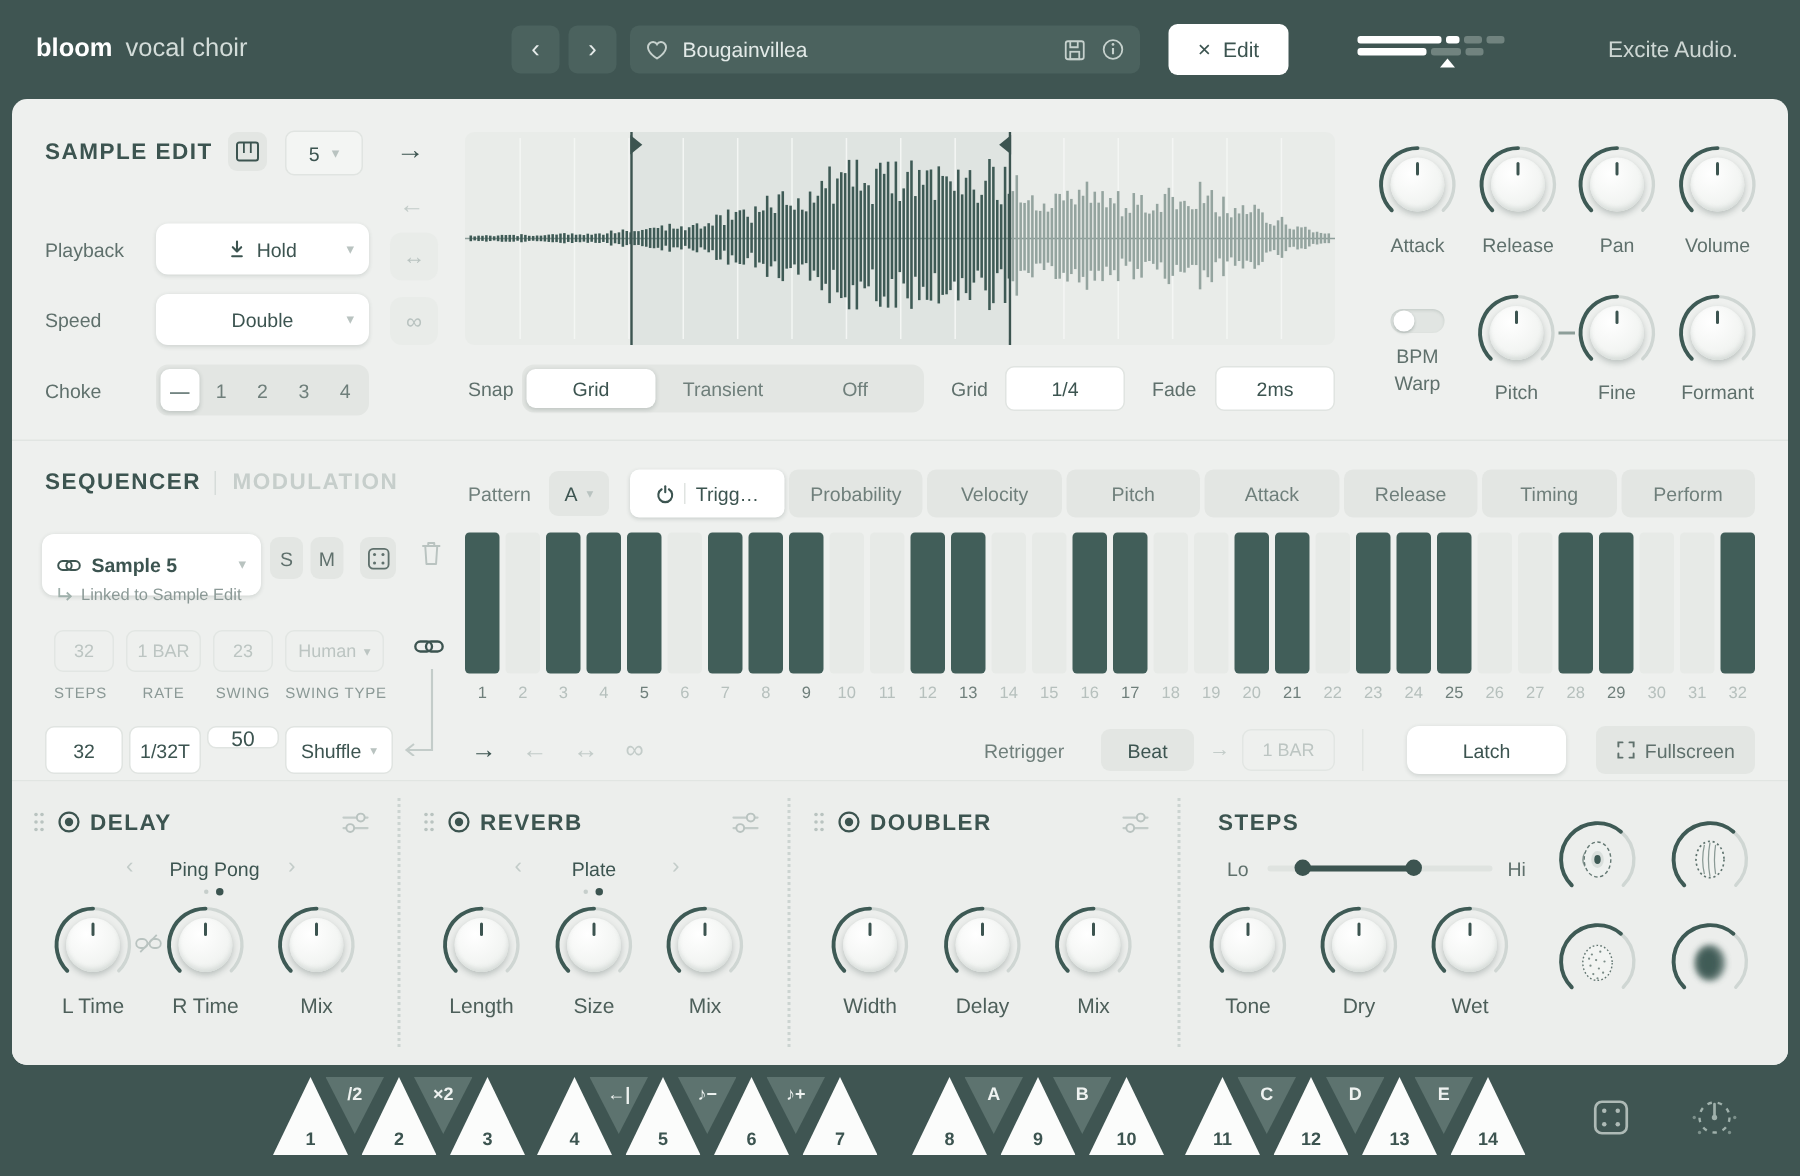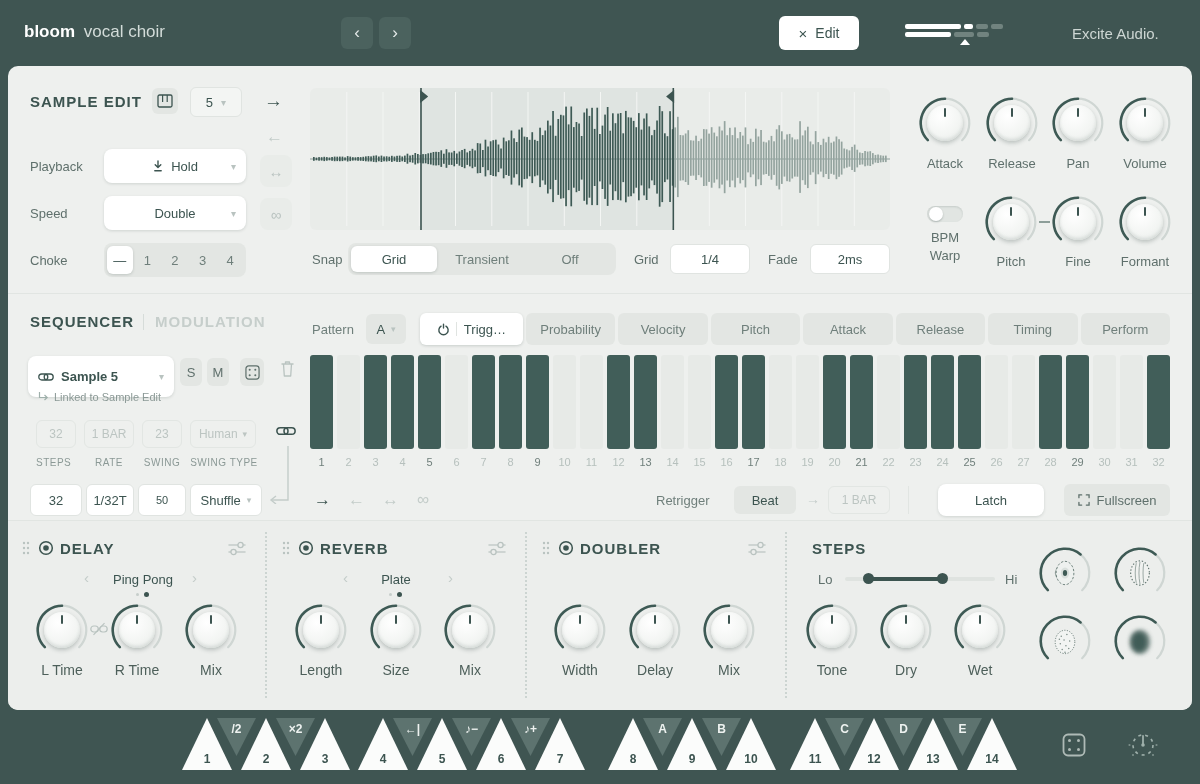--- a/index.html
+++ b/index.html
@@ -54,20 +54,37 @@
   <div class="abs" style="left:24px;top:22px;font-size:17px;color:#fff">
     <span style="font-weight:bold">bloom</span>
     <span style="color:#d3dcd9;margin-left:4px">vocal choir</span>
   </div>
   <div class="hbtn" style="left:341px;top:17px;width:32px;height:32px;font-size:17px">
       <span>‹</span>
     </div>
   <div class="hbtn" style="left:379px;top:17px;width:32px;height:32px;font-size:17px">
       <span>›</span>
     </div>
+  <div class="abs" style="left:420px;top:17px;width:340px;height:32px;background:#4b625e;border-radius:6px;display:flex;align-items:center;padding:0 10px">
+    <svg width="16" height="15" viewBox="0 0 16 15" style="margin-right:9px">
+        <path d="M8 13C8 13 2 9.5 2 5.5C2 3.5 3.6 2 5.4 2C6.5 2 7.5 2.6 8 3.5C8.5 2.6 9.5 2 10.6 2C12.4 2 14 3.5 14 5.5C14 9.5 8 13 8 13Z" fill="none" stroke="#c6d1cd" stroke-width="1.3"></path>
+      </svg>
+    <span style="font-size:14px;color:#e3eae8">Bougainvillea</span>
+    <span style="flex:1"></span>
+    <svg width="15" height="15" viewBox="0 0 15 15" style="margin-right:10px">
+        <rect x="1.5" y="1.5" width="12" height="12" rx="1.5" fill="none" stroke="#c6d1cd" stroke-width="1.2"></rect>
+        <path d="M4.5 1.5v4h5v-4" fill="none" stroke="#c6d1cd" stroke-width="1.2"></path>
+        <rect x="4.5" y="8.5" width="6" height="5" fill="none" stroke="#c6d1cd" stroke-width="1.2"></rect>
+      </svg>
+    <svg width="16" height="16" viewBox="0 0 16 16">
+        <circle cx="8" cy="8" r="6.2" fill="none" stroke="#c6d1cd" stroke-width="1.2"></circle>
+        <line x1="8" y1="7" x2="8" y2="11.2" stroke="#c6d1cd" stroke-width="1.4"></line>
+        <circle cx="8" cy="4.6" r="0.9" fill="#c6d1cd"></circle>
+      </svg>
+  </div>
   <div class="abs" style="left:779px;top:16px;width:80px;height:34px;background:#fff;border-radius:6px;display:flex;align-items:center;justify-content:center;gap:8px;font-size:14px;color:#3c5450">
     <span style="font-size:15px">×</span>
     <span>Edit</span>
   </div>
   <div class="abs" style="left:905px;top:24px;width:106px;height:22px">
     <span class="bar" style="left:0;top:0;width:56px;height:5px;background:#fff"></span>
     <span class="bar" style="left:59px;top:0;width:9px;height:5px;background:#fff"></span>
     <span class="bar" style="left:71px;top:0;width:12px;height:5px;background:#71837f"></span>
     <span class="bar" style="left:86px;top:0;width:12px;height:5px;background:#71837f"></span>
     <span class="bar" style="left:0;top:8px;width:46px;height:5px;background:#fff"></span>
@@ -528,21 +545,21 @@
 <div class="abs" style="left:84px;top:457px;width:50px;text-align:center;font-size:10px;letter-spacing:.5px;color:#8b9996">RATE</div>
 <div class="abs" style="left:136px;top:457px;width:52px;text-align:center;font-size:10px;letter-spacing:.5px;color:#8b9996">SWING</div>
 <div class="abs" style="left:186px;top:457px;width:76px;text-align:center;font-size:10px;letter-spacing:.5px;color:#8b9996">SWING TYPE</div>
 
 <div class="outbox" style="left:30px;top:484px;width:52px;height:32px;font-size:13px">
     <span>32</span>
   </div>
 <div class="outbox" style="left:86px;top:484px;width:48px;height:32px;font-size:13px">
     <span>1/32T</span>
   </div>
-<div class="outbox" style="left:138px;top:484px;width:48px;height:32px;font-size:11px">
+<div class="outbox" style="left:138px;top:484px;width:48px;height:15px;font-size:14px">
     <span>50</span>
   </div>
 <div class="outbox" style="left:190px;top:484px;width:72px;height:32px;font-size:13px;gap:6px">
     <span>Shuffle</span>
     <span style="color:#b9c3c0;font-size:9px">▾</span>
   </div>
 <svg class="abs" style="left:262px;top:444px" width="34" height="60" viewBox="0 0 34 60">
     <path d="M26 2V56H10" fill="none" stroke="#c3ccc9" stroke-width="1.4"></path>
     <path d="M14 52 9 56 14 60" fill="none" stroke="#c3ccc9" stroke-width="1.4"></path>
   </svg>

